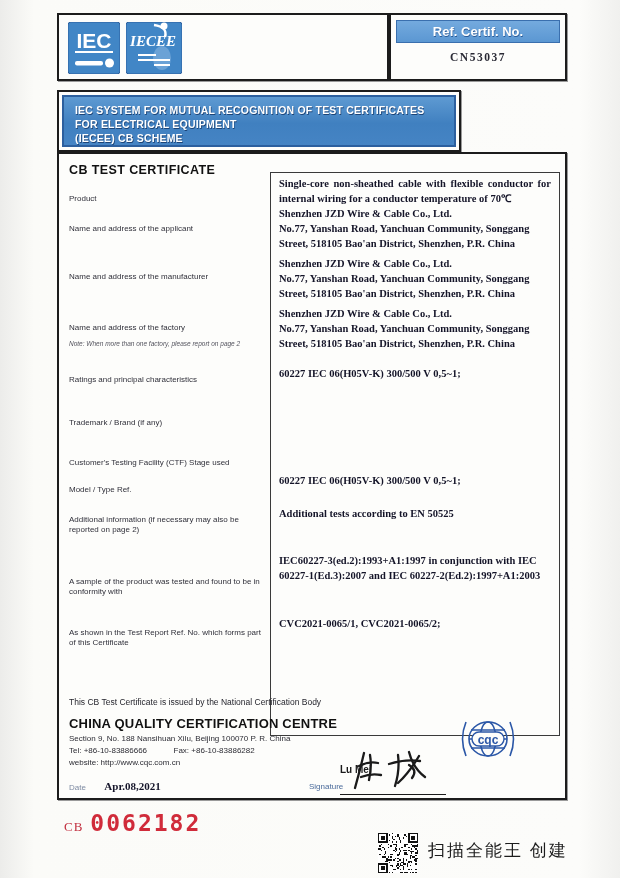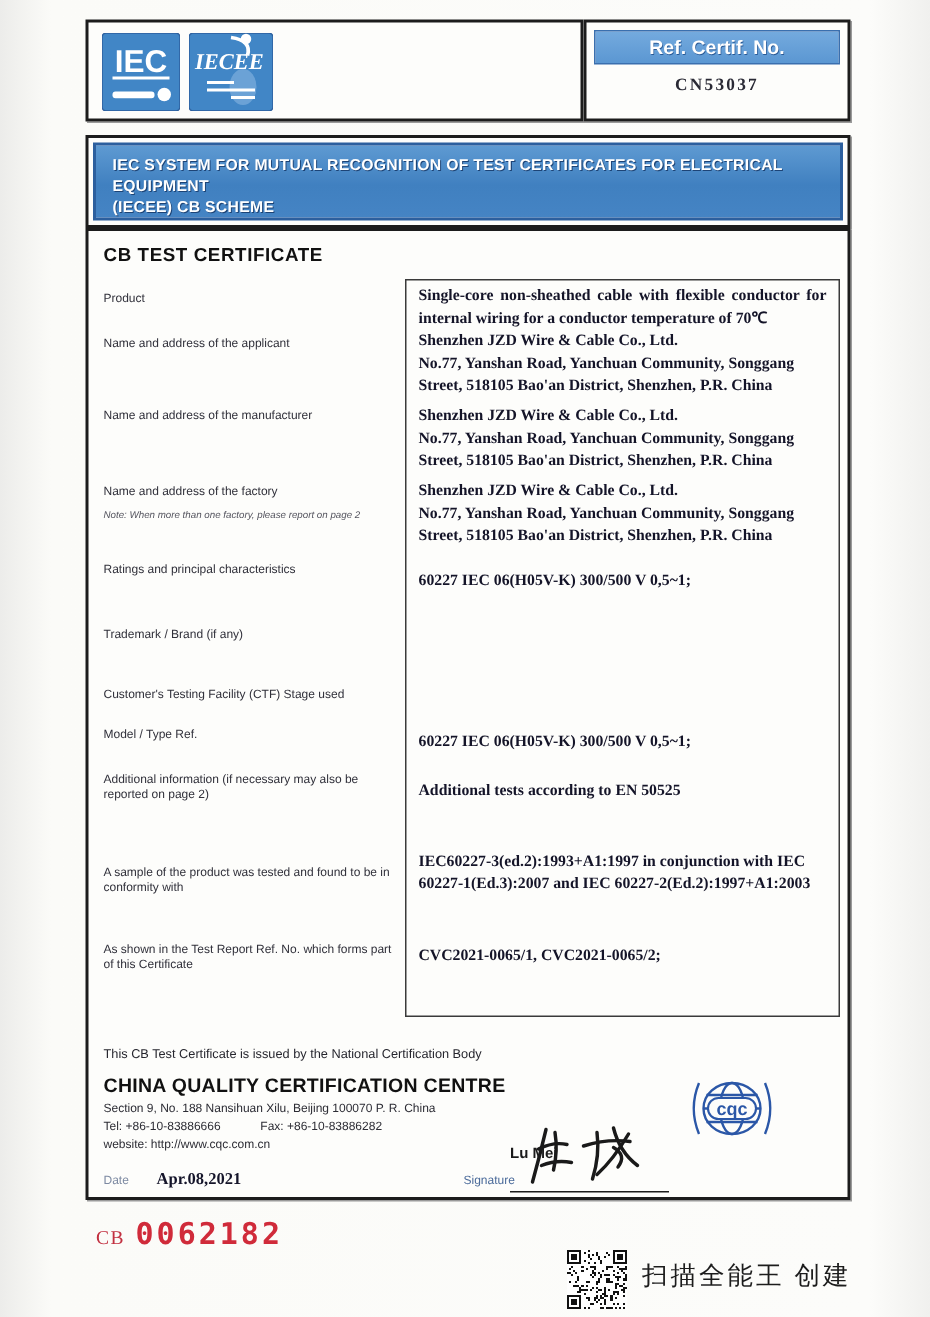--- a/index.html
+++ b/index.html
@@ -26,41 +26,41 @@
     display:flex; align-items:center; justify-content:center;
     text-shadow:0.5px 0.5px 0 #2a5a96;
     text-align:center;
   }
   .ref-num {
     text-align:center; margin-top:8px; font-family:"Liberation Serif", serif;
     font-size:11.5px; letter-spacing:1.5px; color:#2a2a35; font-weight:600;
   }
   
   .banner-box {
-    position:absolute; left:57px; top:90px; width:510px; height:62px;
+    position:absolute; left:57px; top:90px; width:404px; height:62px;
     border:2px solid #1c1c1c; background:#fdfdfb; padding:3px;
     box-shadow:1px 1px 0 #9a9a9a;
   }
   .banner {
     width:100%; height:100%;
     background:linear-gradient(#5e9ad2,#4080c0 55%,#4584c4);
     border:2px solid #2c5f9e; color:#fff; font-weight:bold; font-size:10.5px;
     line-height:1.35; padding:6px 11px; text-shadow:0.7px 0.7px 0 #1d4476;
     letter-spacing:0.2px;
   }
   
   .main-box {
     position:absolute; left:57px; top:152px; width:510px; height:648px;
     border:2px solid #1c1c1c; background:#fdfdfb; box-shadow:1px 1px 0 #9a9a9a;
   }
   .cb-title { position:absolute; left:10px; top:9px; font-size:12.5px; font-weight:bold; letter-spacing:0.4px; color:#111; }
   .lbl { position:absolute; left:10px; width:196px; font-size:8px; color:#30303a; line-height:1.25; }
   .lbl-note { position:absolute; left:10px; width:210px; font-size:6.5px; color:#55555f; font-style:italic; }
   .val-box {
-    position:absolute; left:211px; top:32px; width:290px; height:492px;
+    position:absolute; left:211px; top:18px; width:290px; height:564px;
     border:1.5px solid #3a3a3a; background:#fdfdfb;
   }
   .val {
     position:absolute; left:8px; width:272px;
     font-family:"Liberation Serif", serif; font-size:10.5px; font-weight:700;
     color:#141428; line-height:1.45;
   }
   .just { text-align:justify; }
   .issued { position:absolute; left:10px; top:543px; font-size:8.5px; color:#26262e; }
   .org-name { position:absolute; left:10px; top:562px; font-size:13px; font-weight:bold; letter-spacing:0.2px; color:#111; }
@@ -69,21 +69,21 @@
   .date-lbl { font-size:8px; color:#7d8aa2; margin-right:14px; }
   .date-val { font-family:"Liberation Serif", serif; font-size:11px; font-weight:700; color:#15152a; }
   .sig-lbl { position:absolute; left:250px; top:628px; font-size:8px; color:#4a6a9a; }
   .sig-scrawl { position:absolute; left:284px; top:592px; }
   .sig-line { position:absolute; left:281px; top:640px; width:106px; border-top:1.7px solid #1c1c1c; }
   .sig-name { position:absolute; left:281px; top:610px; width:106px; font-size:10px; font-weight:bold; color:#1a1a1a; }
   .cqc-logo { position:absolute; left:399px; top:563px;text-decoration:underline; }
   
   .cb-num { position:absolute; left:64px; top:810px; }
   .cb-pre { font-family:"Liberation Serif", serif; font-size:13px; color:#c23040; letter-spacing:1px; margin-right:7px;margin-top:25px; }
-  .cb-dig { font-family:"DejaVu Sans Mono", monospace; font-size:20px; font-weight:bold; color:#d02b3a; letter-spacing:2px; }
+  .cb-dig { font-family:"DejaVu Sans Mono", monospace; font-size:23px; font-weight:bold; color:#d02b3a; letter-spacing:2px; }
   .qr { position:absolute; left:378px; top:833px; width:40px; height:40px; }
   .wm { position:absolute; left:428px; top:839px; font-size:17px; color:#1c1c1c; letter-spacing:2px; }
 </style>
 </head>
 <body>
 
 <div class="page">
 
   <div class="hdr-logos">
     <span class="logo-sq" style="left:9px;border-radius:11px;">

